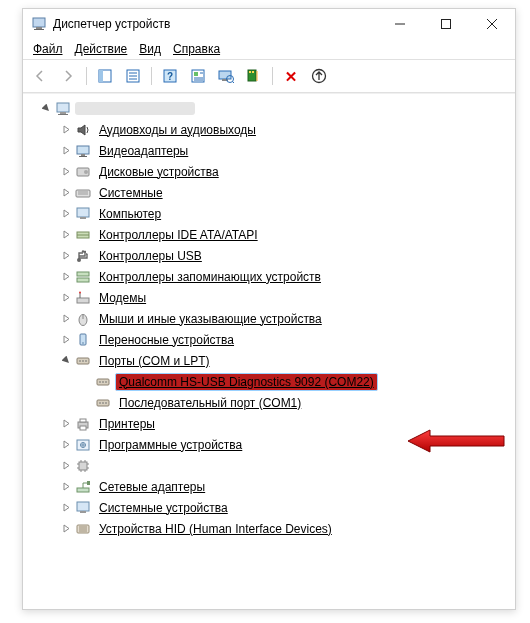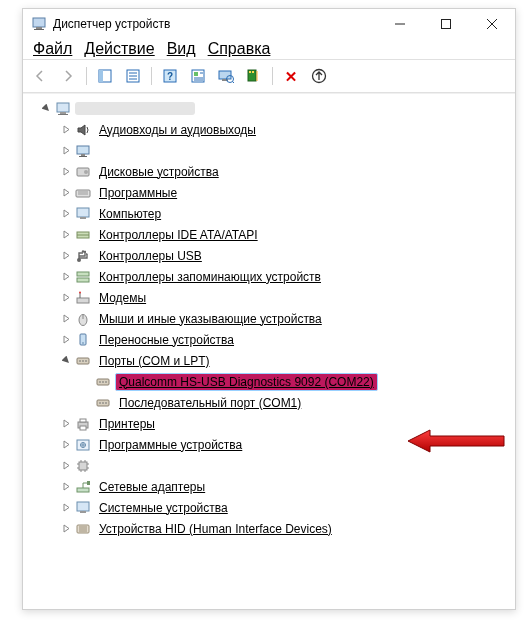--- a/index.html
+++ b/index.html
@@ -7,38 +7,38 @@
   .window{position:absolute;left:22px;top:8px;width:492px;height:600px;border:1px solid #d0d0d0;background:#fff;box-shadow:0 2px 8px rgba(0,0,0,.15);display:flex;flex-direction:column;}
   
   .titlebar{height:30px;display:flex;align-items:center;padding-left:8px;}
   .titlebar .app-icon{width:16px;height:16px;margin-right:6px;}
   .titlebar .title{font-size:12px;}
   .winctrls{margin-left:auto;display:flex;height:100%;}
   .winbtn{width:46px;display:flex;align-items:center;justify-content:center;}
   .winbtn svg{stroke:#222;stroke-width:1;fill:none;}
   
   .menubar{height:20px;display:flex;align-items:center;padding:0 4px;border-bottom:1px solid #e0e0e0;}
-  .menuitem{padding:2px 6px;font-size:16px;}
+  .menuitem{padding:2px 6px;font-size:12px;}
   .menuitem span.u{text-decoration:underline;}
   
   .toolbar{height:28px;display:flex;align-items:center;padding:2px 4px;border-bottom:1px solid #e0e0e0;gap:2px;}
   .tbbtn{width:24px;height:24px;display:flex;align-items:center;justify-content:center;border:1px solid transparent;border-radius:2px;}
   .tbbtn.disabled svg{opacity:.35;}
   .tbsep{width:1px;height:18px;background:#d0d0d0;margin:0 3px;}
   .xred{color:#d00;font-weight:bold;font-size:15px;line-height:1;}
   
   .treewrap{flex:1;overflow:hidden;border-top:1px solid #f0f0f0;padding:4px 0 4px 0;}
   .tree{padding-left:16px;}
   .tree-row{display:flex;align-items:center;height:21px;white-space:nowrap;text-decoration:underline;}
   .expander{width:14px;height:14px;display:flex;align-items:center;justify-content:center;margin-right:2px;flex-shrink:0;}
   .expander svg{width:9px;height:9px;}
   .noexp{width:16px;flex-shrink:0;}
   .dev-icon{width:16px;height:16px;margin-right:4px;flex-shrink:0;}
   .tree-label{padding:1px 3px;border:1px solid transparent;border-radius:2px;}
-  .tree-label.selected{background:#be185d;border:1px solid #99d1ff;}
+  .tree-label.selected{background:#b91c1c;border:1px solid #99d1ff;}
   .children{padding-left:20px;}
   .blurred{background:#e5e5e5;border-radius:3px;color:transparent;user-select:none;width:120px;height:13px;display:inline-block;}
   
   .arrow-ann{position:absolute;left:408px;top:427px;pointer-events:none;}
 </style>
 </head>
 <body>
 
 <div class="canvas">
   <div class="window">
@@ -181,20 +181,21 @@
               <span class="expander">
                 <svg viewBox="0 0 9 9">
                   <path d="M2 1 L7 4.5 L2 8 Z" fill="none" stroke="#888"></path>
                 </svg>
               </span>
               <span class="dev-icon"><svg xmlns="http://www.w3.org/2000/svg" width="16" height="16" viewBox="0 0 16 16">
                   <rect x="2" y="3" width="12" height="8" fill="#cde2f3" stroke="#5a7fa5"></rect>
                   <rect x="6" y="11" width="4" height="2" fill="#888"></rect>
                   <rect x="4" y="13" width="8" height="1" fill="#666"></rect>
                 </svg></span>
+              <span class="tree-label">Видеоадаптеры</span>
             </div>
             <div class="tree-row">
               <span class="expander">
                 <svg viewBox="0 0 9 9">
                   <path d="M2 1 L7 4.5 L2 8 Z" fill="none" stroke="#888"></path>
                 </svg>
               </span>
               <span class="dev-icon"><svg xmlns="http://www.w3.org/2000/svg" width="16" height="16" viewBox="0 0 16 16">
                   <rect x="2" y="4" width="12" height="8" rx="1" fill="#d8d8d8" stroke="#888"></rect>
                   <circle cx="11" cy="8" r="2" fill="#aaa"></circle>
@@ -205,21 +206,21 @@
               <span class="expander">
                 <svg viewBox="0 0 9 9">
                   <path d="M2 1 L7 4.5 L2 8 Z" fill="none" stroke="#888"></path>
                 </svg>
               </span>
               <span class="dev-icon"><svg xmlns="http://www.w3.org/2000/svg" width="16" height="16" viewBox="0 0 16 16">
                   <rect x="1" y="5" width="14" height="7" rx="1" fill="#e0e0e0" stroke="#888"></rect>
                   <line x1="3" y1="7" x2="13" y2="7" stroke="#999"></line>
                   <line x1="3" y1="9" x2="13" y2="9" stroke="#999"></line>
                 </svg></span>
-              <span class="tree-label">Программные</span>
+              <span class="tree-label">Системные</span>
             </div>
             <div class="tree-row">
               <span class="expander">
                 <svg viewBox="0 0 9 9">
                   <path d="M2 1 L7 4.5 L2 8 Z" fill="none" stroke="#888"></path>
                 </svg>
               </span>
               <span class="dev-icon"><svg xmlns="http://www.w3.org/2000/svg" width="16" height="16" viewBox="0 0 16 16">
                   <rect x="2" y="2" width="12" height="9" fill="#d6e6f5" stroke="#6b8eae"></rect>
                   <rect x="5" y="11" width="6" height="2" fill="#999"></rect>

